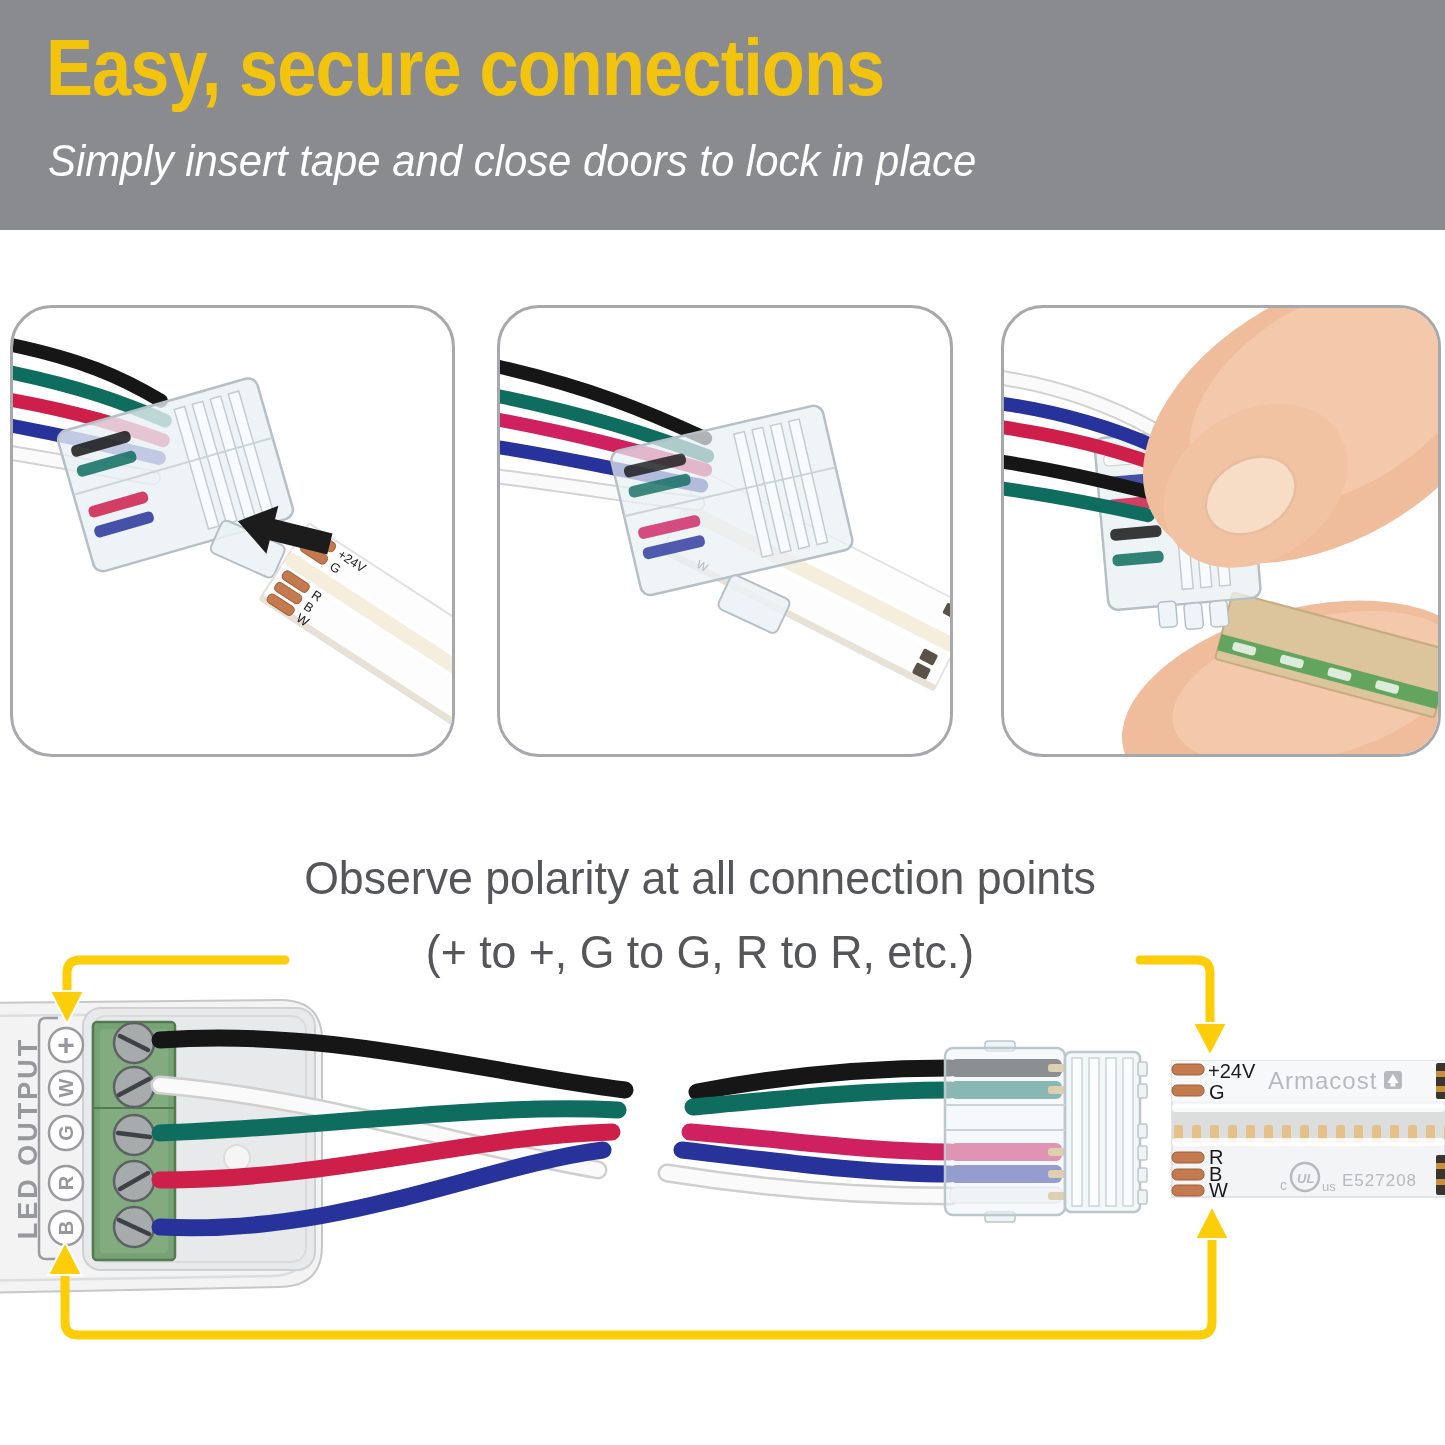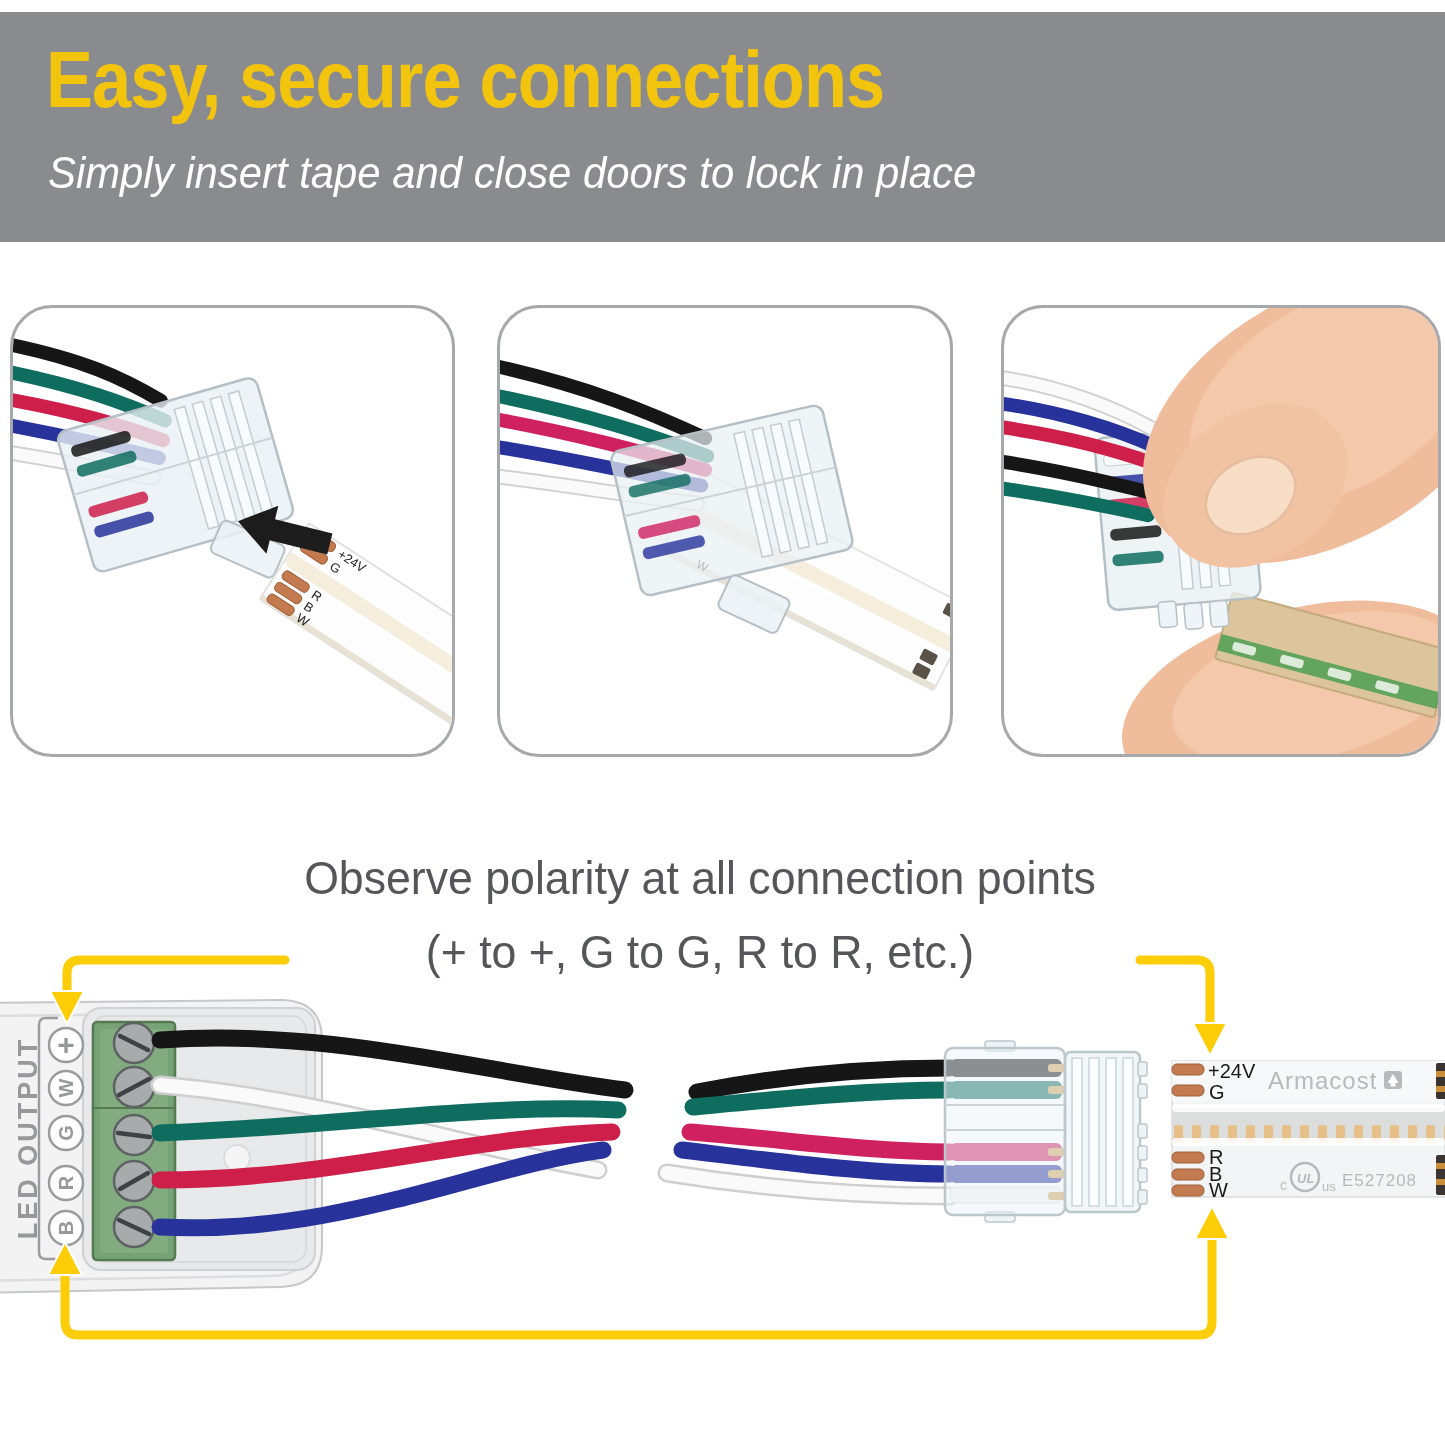--- a/index.html
+++ b/index.html
@@ -1,20 +1,20 @@
 <!DOCTYPE html>
 <html><head>
 <meta charset="utf-8">
 <style>
   html,body{margin:0;padding:0;background:#fff;}
   .canvas{position:relative;width:1445px;height:1445px;background:#ffffff;
           font-family:"Liberation Sans",sans-serif;overflow:hidden;}
 
   
-  .header{position:absolute;left:0;top:12px;width:1445px;height:230px;background:#8a8b8f;}
+  .header{position:absolute;left:0;top:0;width:1445px;height:230px;background:#8a8b8f;}
   .title{position:absolute;left:46px;top:26px;margin:0;font-size:80px;font-weight:bold;
          color:#f2c40e;letter-spacing:-1px;white-space:nowrap;line-height:1.05;
          transform:scaleX(.88);transform-origin:left top;}
   .subtitle{position:absolute;left:48px;top:136px;margin:0;font-size:45px;font-style:italic;
          color:#ffffff;white-space:nowrap;line-height:1.1;
          transform:scaleX(.93);transform-origin:left top;}
 
   
   .panel{position:absolute;top:305px;height:452px;border:3px solid #a7a8ac;border-radius:42px;
          background:#fff;overflow:hidden;box-sizing:border-box;}

